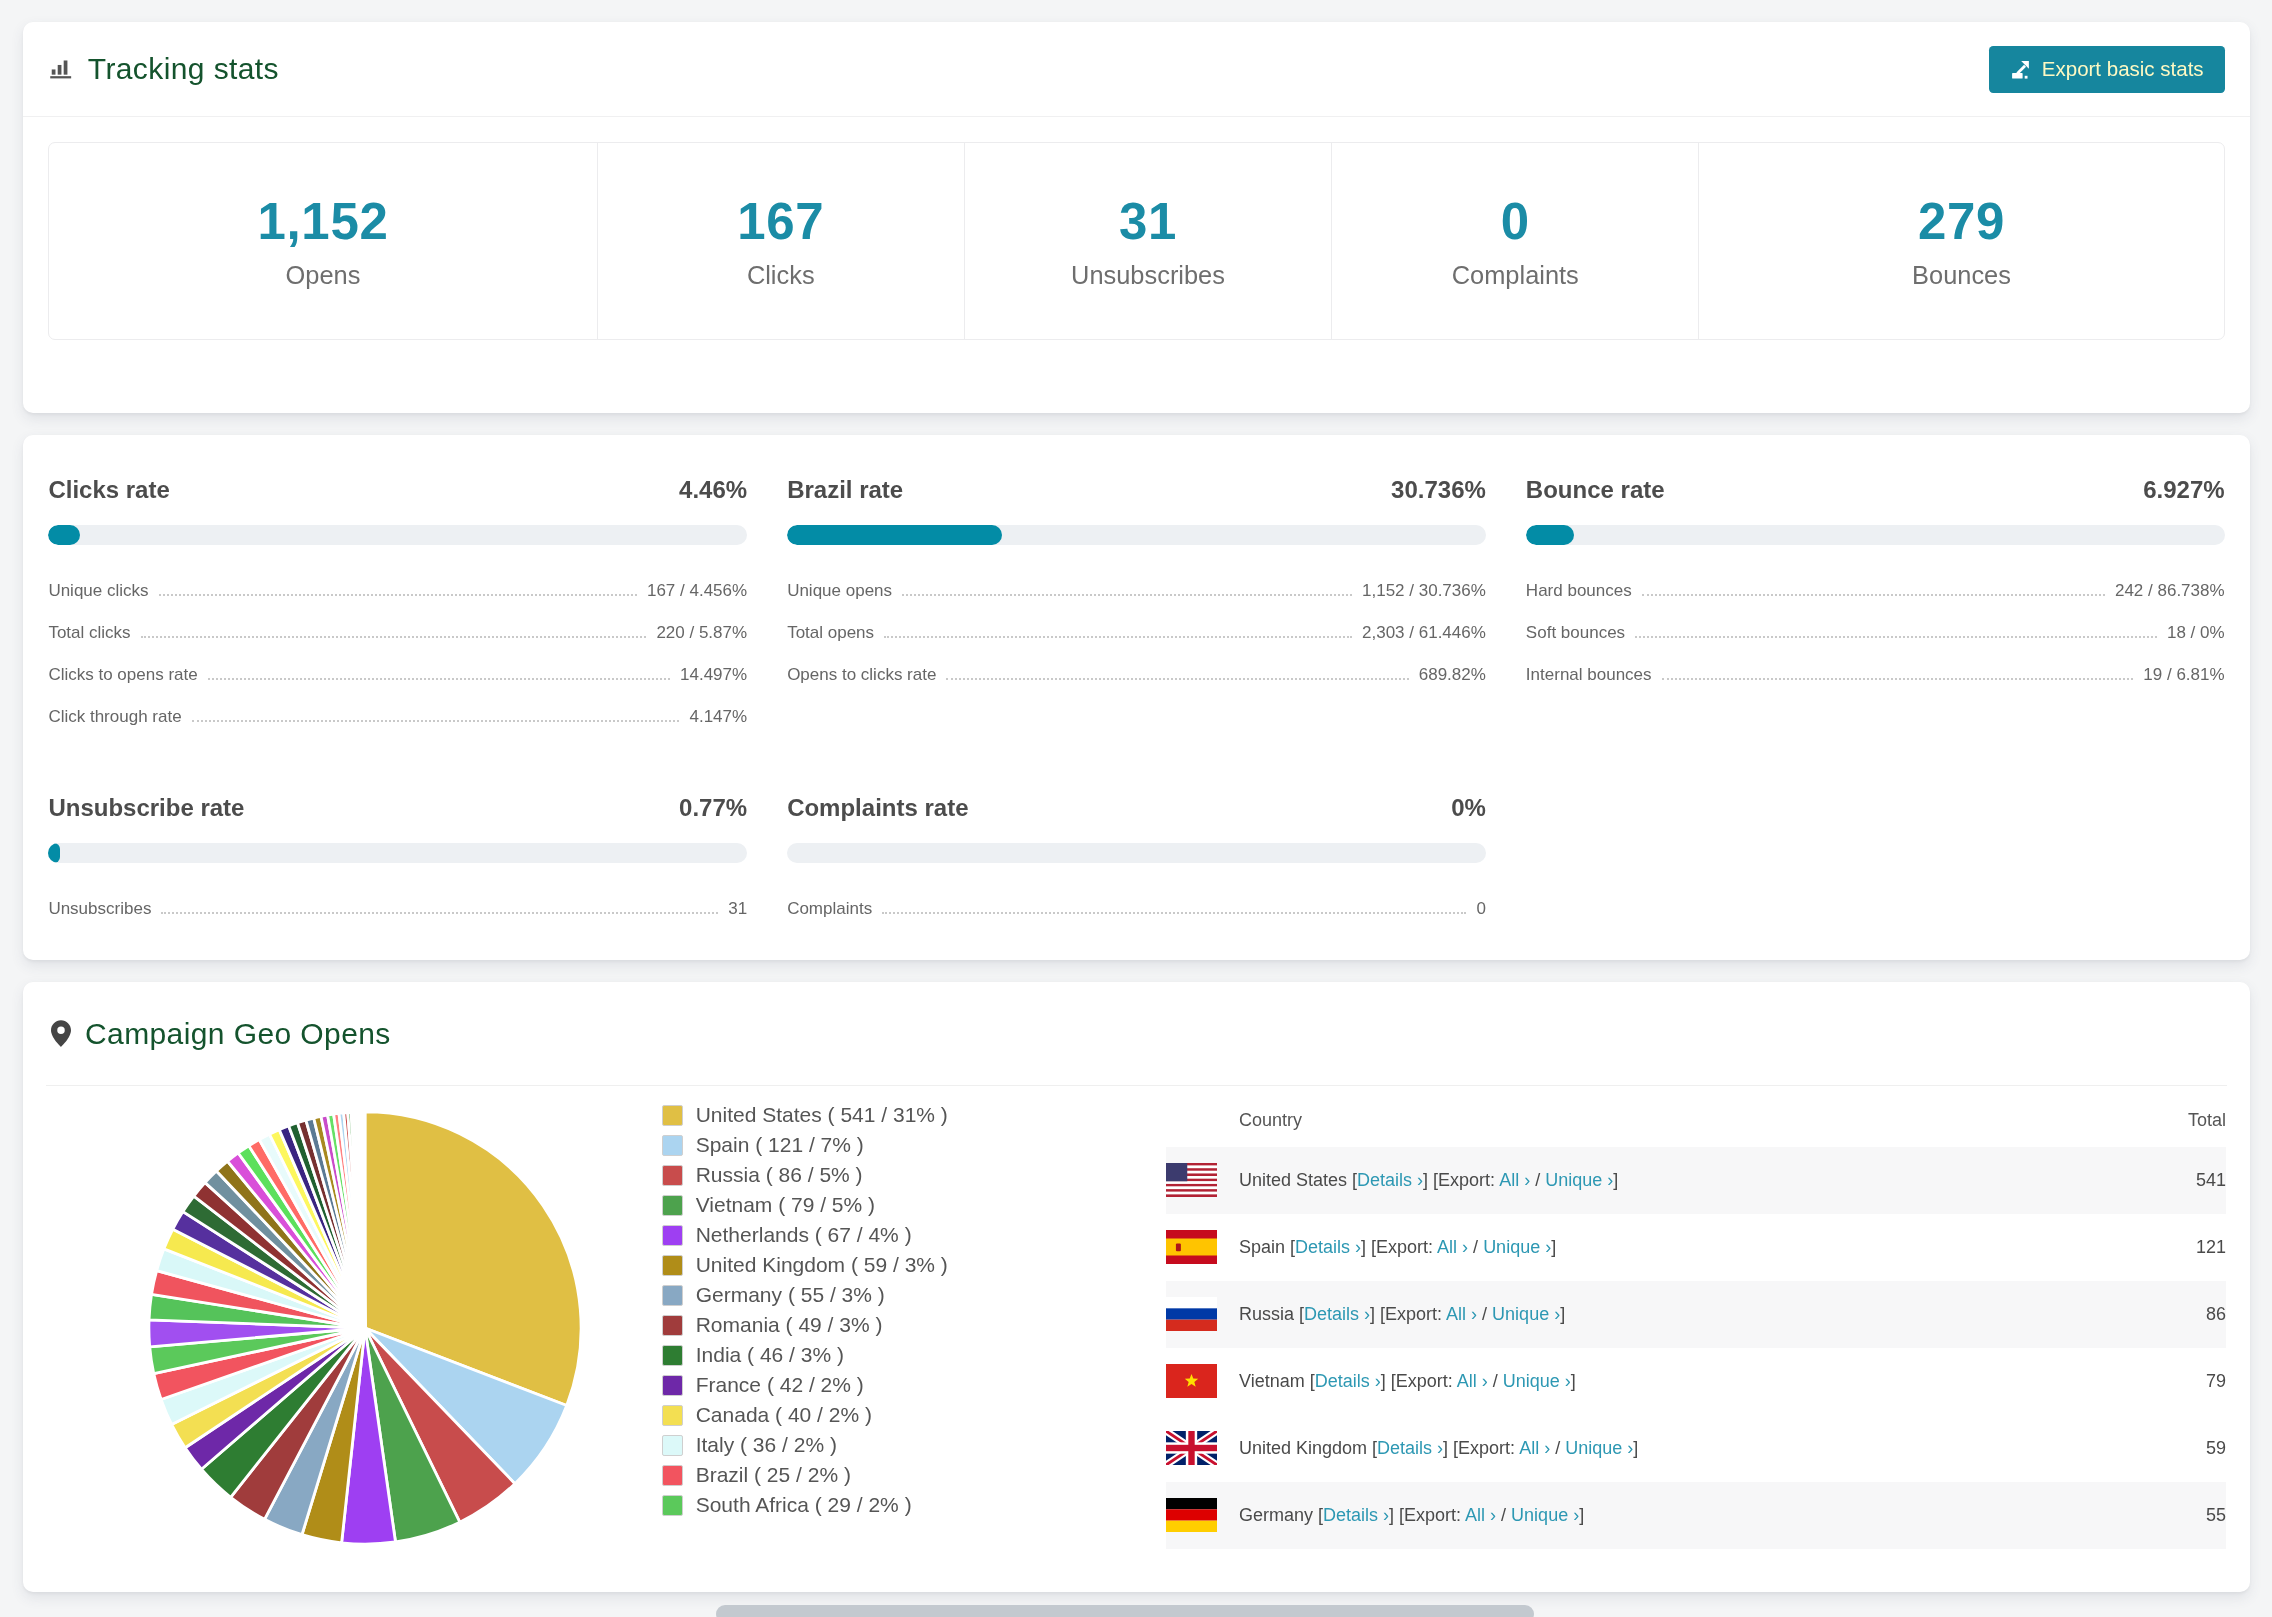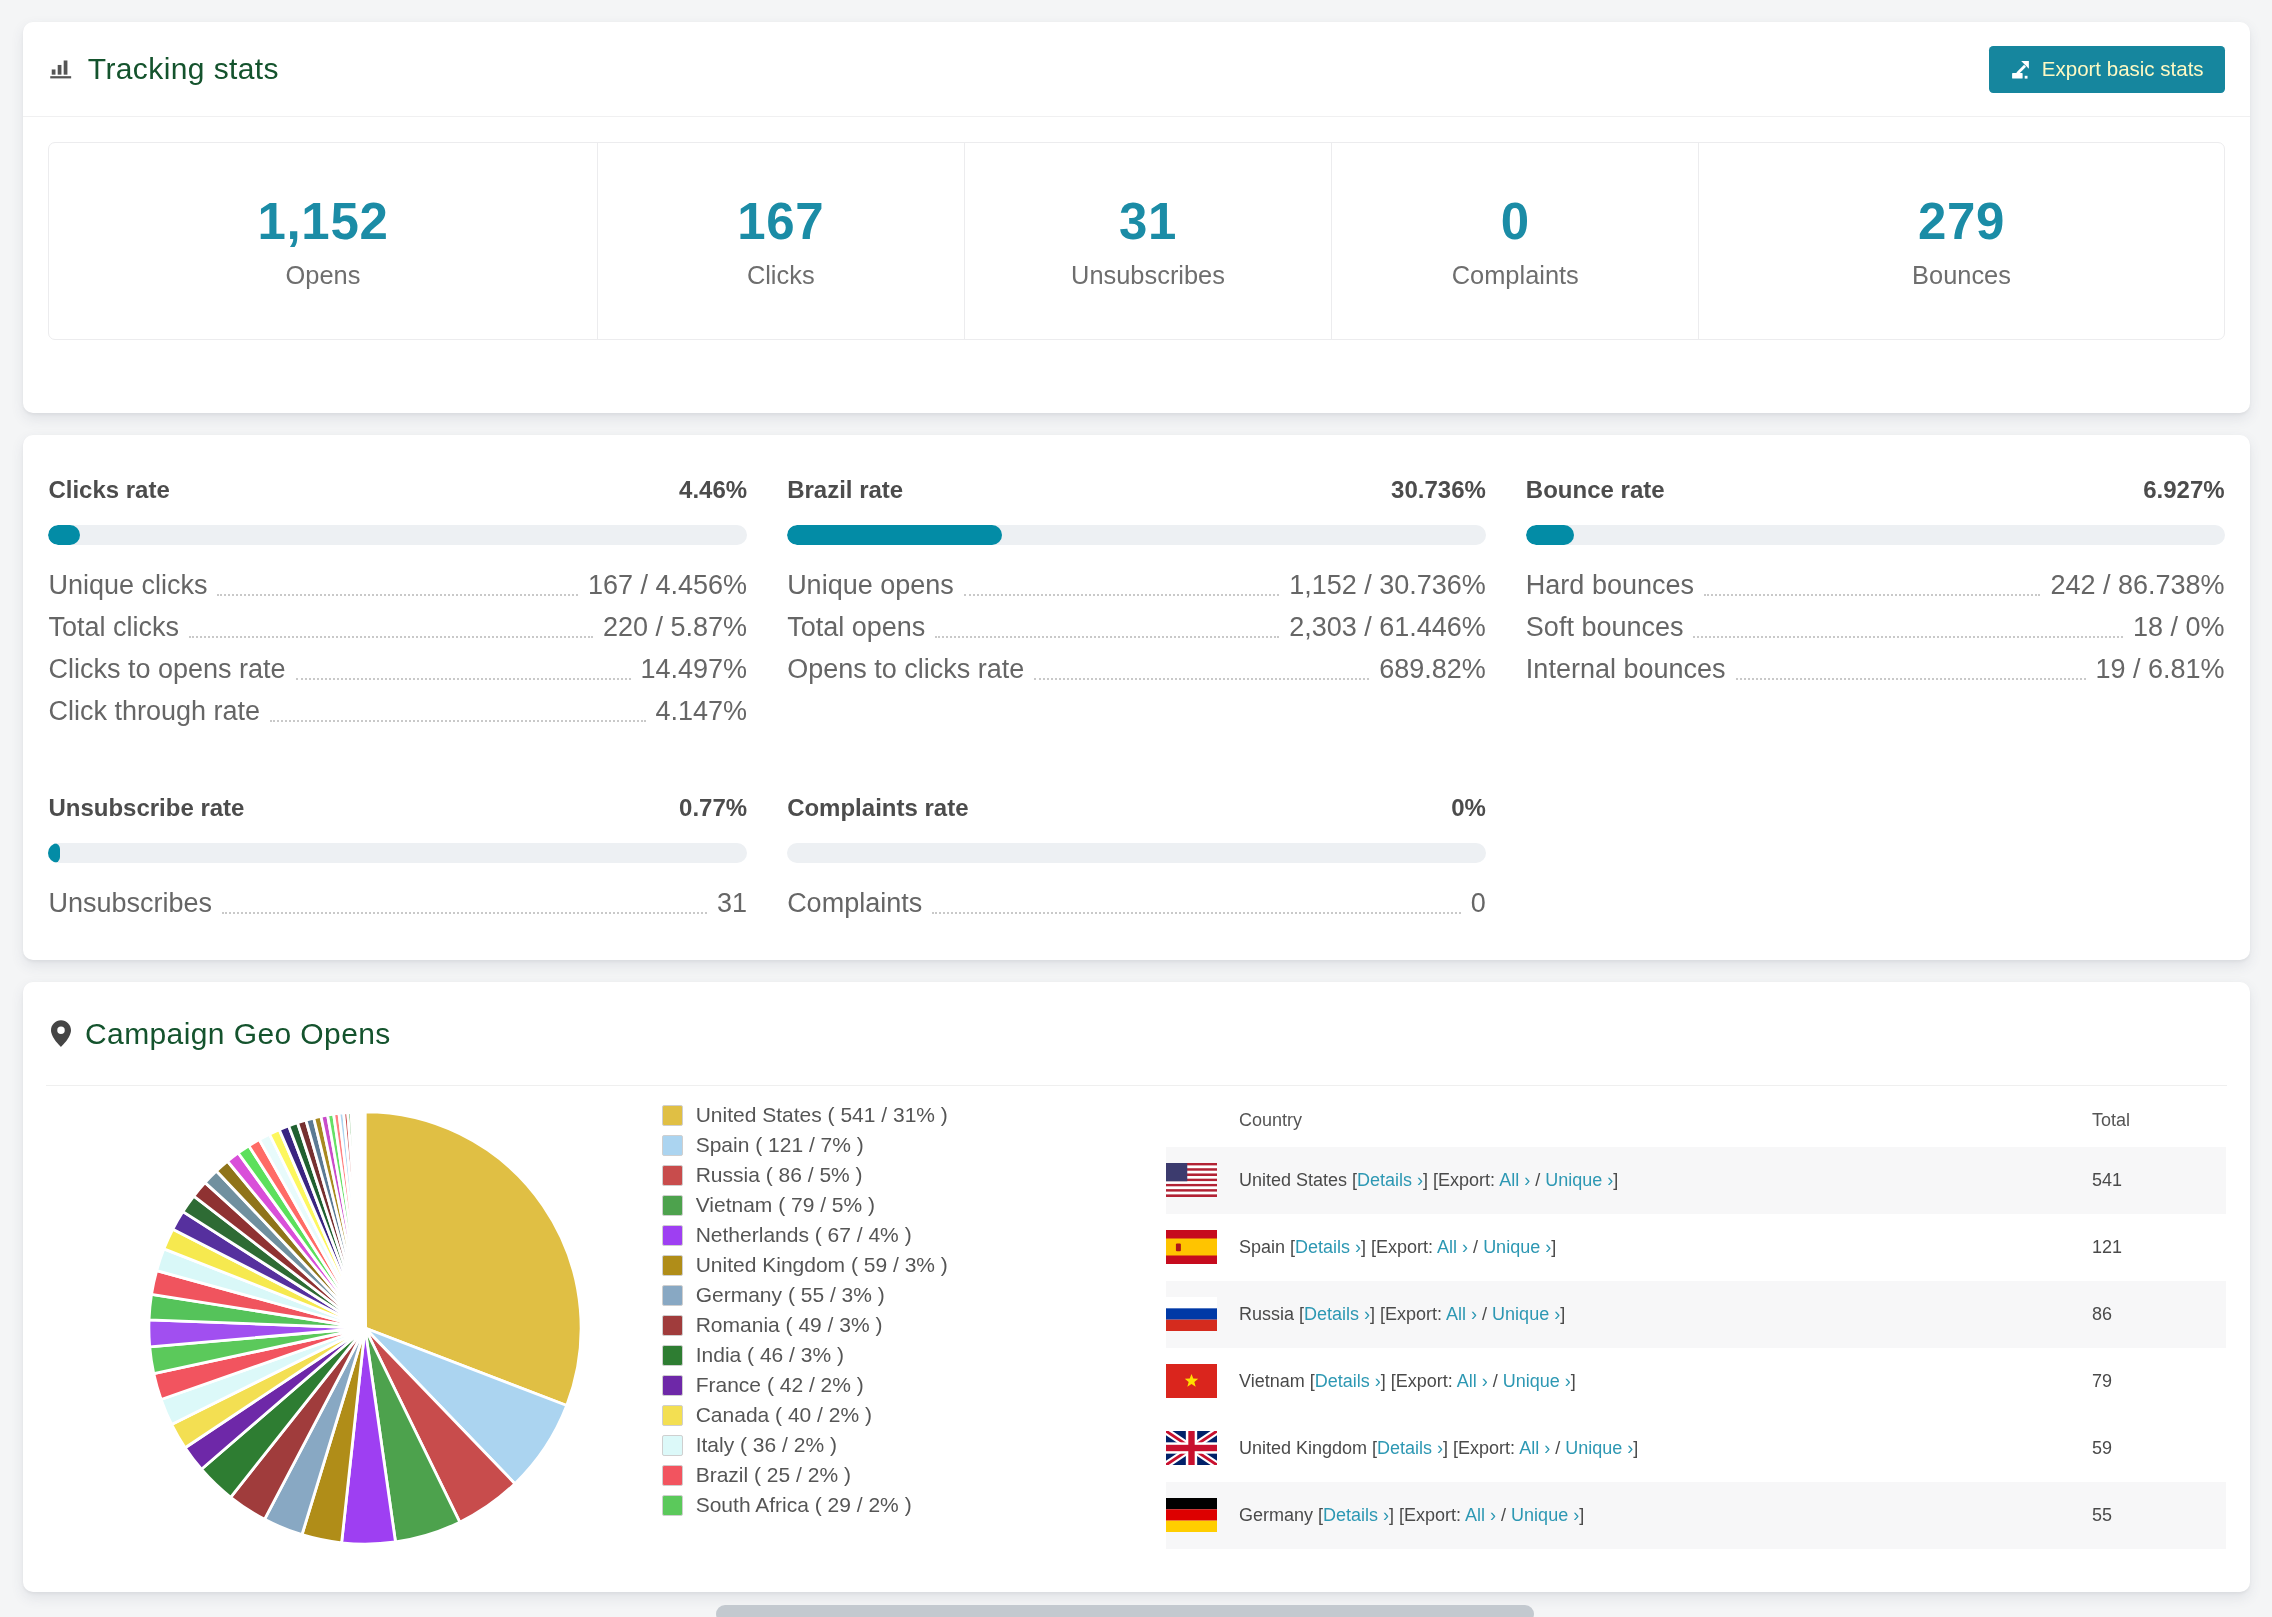--- a/index.html
+++ b/index.html
@@ -33,28 +33,28 @@
   .sum-cell:first-child { border-left:none; }
   .sum-value { font-size:51px; font-weight:700; color:var(--accent-number,#1b8ca6); letter-spacing:0.7px;text-align:center; }
   .sum-label { font-size:25.4px; color:#6e6e6e; }
   
   .rates-card { height:525px; padding:41px 25.4px 0; }
   .rates-grid { display:grid; grid-template-columns:repeat(3,1fr); column-gap:40px; row-gap:61px; }
   .rate-head { display:flex; justify-content:space-between; align-items:baseline; font-size:24px; font-weight:700; color:#4c4c4c; }
   .bar { margin-top:21px; height:20px; background:#edf0f3; border-radius:10px; overflow:hidden; }
   .fill { height:100%; background:var(--bar-fill,#038ca6); border-radius:10px; }
   .rate-rows { margin-top:20px; }
-  .drow { height:42px; display:flex; align-items:flex-end; padding-bottom:8.5px; font-size:27px; color:#666; }
+  .drow { height:42px; display:flex; align-items:flex-end; padding-bottom:8.5px; font-size:17px; color:#666; }
   .drow span { line-height:1; }
   .leader { flex:1; margin:0 10px 2.8px; border-bottom:2.1px dotted #c9c9c9; }
   
   .geo-card { height:610px; overflow:hidden; }
   .geo-head { display:flex; align-items:center; height:103px; padding:0 28px; }
   .geo-divider { border-top:1.4px solid #efefef; margin:0 22.6px; }
-  .geo-body { display:flex; align-items:flex-start; padding-top:8.5px; }
+  .geo-body { display:flex; align-items:flex-start; padding-top:8.5px;text-align:right; }
   .pie-wrap { flex:none; width:452px; height:452px; margin-left:116px; margin-top:7px; }
   .legend { flex:none; width:480px; margin-left:71px; padding-top:5.6px; list-style:none; }
   .legend li { display:flex; align-items:center; gap:12.7px; height:30px; font-size:21px; color:#555; }
   .swatch { width:21px; height:21px; border:1.4px solid #cfcfcf; border-radius:2.1px; flex:none; }
   .geo-table { flex:1; margin-left:24px; margin-right:24px; font-size:18px; }
   .t-head { display:flex; align-items:center; height:52px; color:#555; }
   .t-rows {}
   .t-row { display:flex; align-items:center; height:67px; color:#4a4a4a; }
   .t-row.odd { background:#f7f7f8; }
   .c-country { flex:1; display:flex; align-items:center; }

